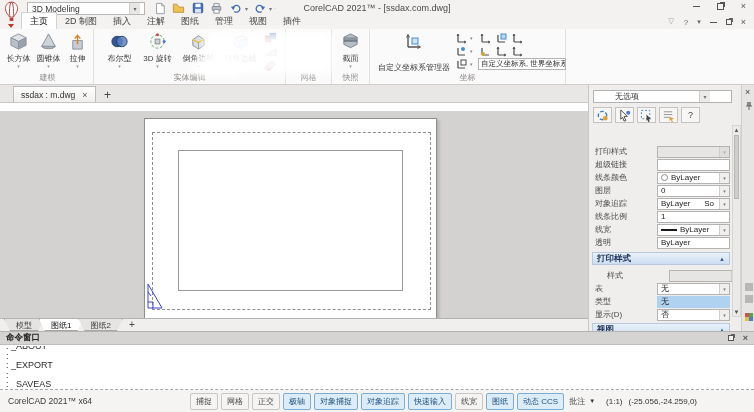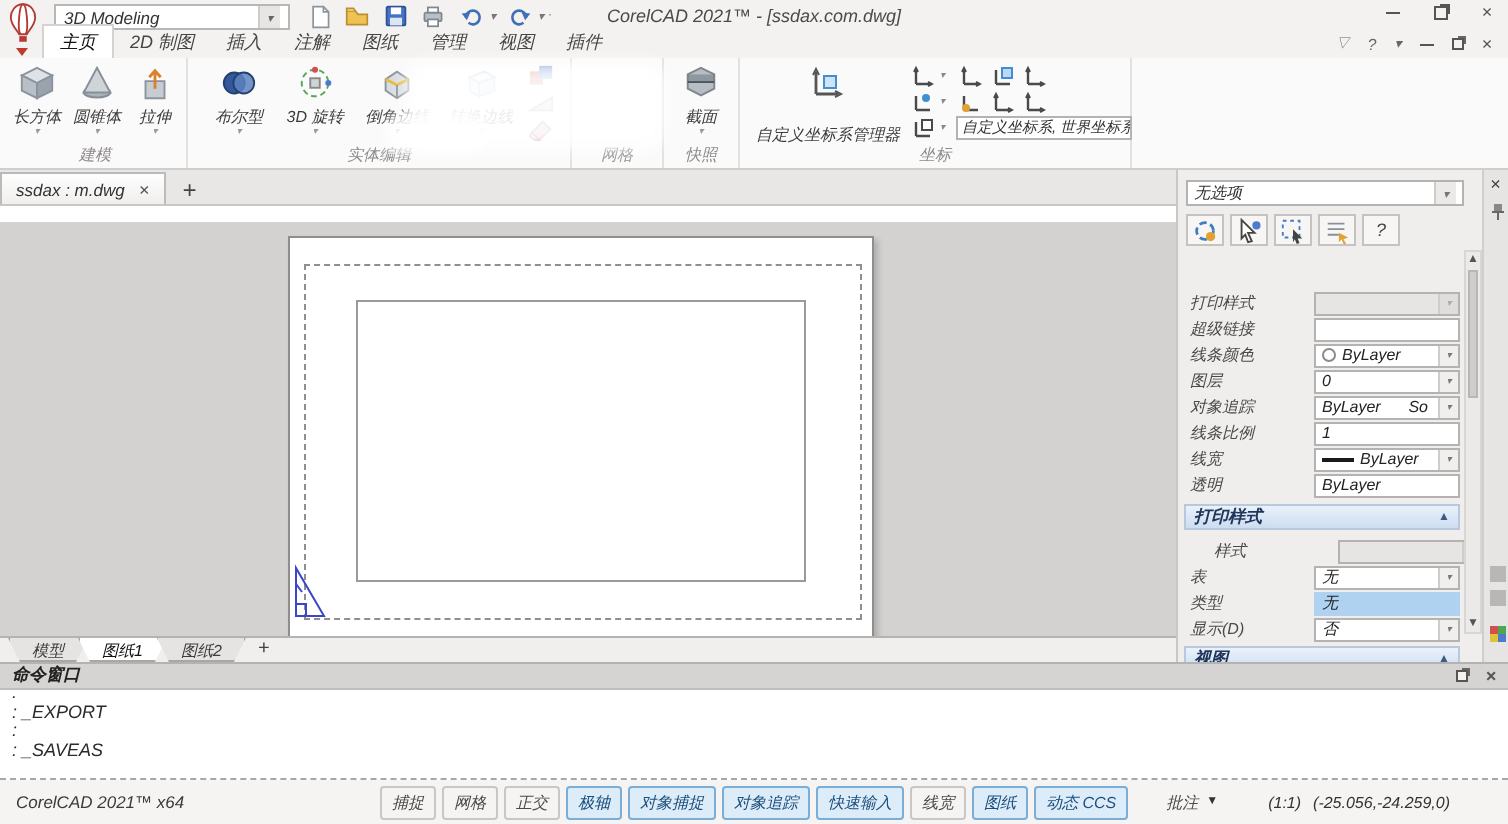--- a/index.html
+++ b/index.html
@@ -1,18 +1,18 @@
 <!DOCTYPE html>
 <html lang="zh"><head>
 <meta charset="utf-8">
 <style>
   * { margin:0; padding:0; box-sizing:border-box; }
   html,body { width:754px; height:412px; }
   body { font-family:"Liberation Sans", sans-serif; }
-  .app { position:relative; width:754px; height:412px; background:#f1efee; overflow:hidden; font-size:9px; color:#333;font-style:italic; }
+  .app { position:relative; width:754px; height:412px; background:#f1efee; overflow:hidden; font-size:9px; color:#333; }
 
   
   .titlebar { position:absolute; top:0; left:0; right:0; height:16px; background:#f4f2f1; }
   .logo { position:absolute; left:4px; top:1px; width:15px; height:21px; z-index:5; }
   .logo-mark { position:absolute; left:8px; top:24px; width:0; height:0; border-left:3px solid transparent; border-right:3px solid transparent; border-top:4px solid #c0392b; z-index:6; }
   .ws-combo { position:absolute; left:27px; top:2px; width:118px; height:13px; background:#fff; border:1px solid #b9b7b5; display:flex; align-items:center; padding:0 4px; font-size:8.5px; color:#333; }
   .ws-combo .carr { margin-left:auto; width:11px; height:11px; background:#e8e6e4; border-left:1px solid #cfcdcb; display:flex; align-items:center; justify-content:center; font-size:6px; color:#666; }
   .qat { position:absolute; left:152px; top:1px; display:flex; gap:4px; align-items:center; }
   .qat .qbtn { width:15px; height:14px; display:flex; align-items:center; justify-content:center; }
   .qat .qdrop { font-size:6px; color:#777; margin-left:-2px; }
@@ -43,36 +43,36 @@
   .blurpatch2 { position:absolute; left:193px; top:28px; width:50px; height:20px; background:rgba(255,255,255,.85); filter:blur(3px); border-radius:8px; z-index:3; }
   .coordgrid { position:absolute; left:84px; top:2px; }
   .cg-row { display:flex; align-items:center; gap:2px; height:13px; }
   .mini { width:14px; height:12px; display:flex; align-items:center; justify-content:center; }
   .minidrop { font-size:5px; color:#888; width:6px; }
   .cg-combo { width:88px; height:12px; background:#fff; border:1px solid #b5b3b1; display:flex; align-items:center; padding:0 2px; font-size:7.5px; color:#333; white-space:nowrap; overflow:hidden; }
   .mgrbtn { display:flex; flex-direction:column; align-items:center; position:absolute; left:6px; top:2px; width:76px; }
   .mgrbtn .lbl2 { font-size:8px; color:#3c3c3c; white-space:nowrap; margin-top:9px; }
 
   
-  .doctabs { position:absolute; top:85px; left:0; width:588px; height:18px; background:#e9e7e5; border-bottom:1px solid #c9c7c5; display:flex; align-items:flex-end; padding-left:0; }
+  .doctabs { position:absolute; top:85px; left:0; width:588px; height:18px; background:#e9e7e5; border-bottom:1px solid #c9c7c5; display:flex; align-items:flex-end; padding-left:13px; }
   .dtab { height:16px; display:flex; align-items:center; gap:7px; background:linear-gradient(#fefefe,#f1efed); border:1px solid #bdbbb9; border-bottom:none; padding:0 7px; font-size:8.5px; color:#333; }
   .dtab .tclose { font-size:9px; color:#555; }
   .dplus { width:18px; height:15px; display:flex; align-items:center; justify-content:center; font-size:12px; color:#444; margin-left:3px; }
 
   
   .canvas { position:absolute; top:103px; left:0; width:588px; height:215px; background:#fff; }
   .canvas-gray { position:absolute; top:8px; left:0; right:0; bottom:0; background:#d3d2d1; }
   .paper { position:absolute; left:144px; top:7px; width:293px; height:206px; background:#fff; border:1px solid #8e8e8e; box-shadow:2px 2px 3px rgba(0,0,0,.18); }
   .margin-rect { position:absolute; left:7px; top:13px; width:279px; height:178px; border:1px dashed #8f8f8f; }
   .viewport-rect { position:absolute; left:33px; top:31px; width:225px; height:141px; border:1px solid #9a9a9a; background:#fff; }
   .ucs { position:absolute; left:1px; top:163px; }
 
   
   .props { position:absolute; top:85px; left:588px; width:166px; height:246px; background:#f0eeec; border-left:1px solid #c9c7c5; overflow:hidden; font-size:8px; }
-  .props-combo { position:absolute; left:4px; top:5px; width:139px; height:13px; background:#fff; border:1px solid #b5b3b1; display:flex; align-items:center; padding:0 3px; color:#333; }
+  .props-combo { position:absolute; left:4px; top:5px; width:139px; height:13px; background:#fff; border:1px solid #b5b3b1; display:flex; align-items:center; padding:0 21px; color:#333; }
   .props-combo .carr { margin-left:auto; width:11px; height:11px; background:#eceae8; border-left:1px solid #cfcdcb; display:flex; align-items:center; justify-content:center; font-size:6px; color:#777; }
   .ptools { position:absolute; left:4px; top:22px; display:flex; gap:3px; }
   .ptool { width:19px; height:16px; border:1px solid #c5c3c1; background:#f7f6f5; display:flex; align-items:center; justify-content:center; font-size:9px; color:#444; }
   .psec { position:absolute; left:3px; width:138px; height:13px; background:linear-gradient(#eaf1fb,#cdddf1); border:1px solid #b9c9dd; color:#21375a; display:flex; align-items:center; padding:0 4px; font-size:8.5px; font-weight:bold; }
   .psec .tri { margin-left:auto; font-size:6px; color:#41597d; font-weight:normal; }
   .prow { position:absolute; left:6px; width:135px; height:13px; display:flex; align-items:center; }
   .plabel { width:62px; color:#4a4a4a; flex:none; }
   .pctl { position:relative; flex:1; height:12px; border:1px solid #b5b3b1; background:#fff; display:flex; align-items:center; padding:0 3px; color:#222; overflow:hidden; white-space:nowrap; }
   .pctl.disabled { background:#e7e5e3; }
   .pctl.noborder { border-color:transparent; background:transparent; }
@@ -104,21 +104,21 @@
   .cmdhdr-icons { margin-left:auto; display:flex; gap:9px; align-items:center; }
   .cmdbody { position:absolute; top:14px; bottom:1px; left:0; right:0; overflow:hidden; padding:0 6px; font-size:9px; color:#2b2b2b; line-height:9.5px; }
   .cmdline:first-child { margin-top:-4px; }
 
   
   .statusbar { position:absolute; top:390px; left:0; right:0; height:22px; background:#f6f4f3; display:flex; align-items:center; padding:0 8px; font-size:8.5px; color:#3a3a3a; }
   .sb-app { width:182px; flex:none; }
   .sb-toggles { display:flex; gap:3px; align-items:center; }
   .sbt { padding:2px 5px; border:1px solid #c9c7c5; border-radius:2px; background:#f6f4f3; color:#4a4a4a; font-size:8px; white-space:nowrap; }
   .sbt.active { background:#ddecf9; border-color:#7aaed6; color:#1c4f7d; }
-  .sb-anno { display:flex; align-items:center; gap:4px; padding:2px 19px; font-size:8px; color:#4a4a4a; }
+  .sb-anno { display:flex; align-items:center; gap:4px; padding:2px 5px; font-size:8px; color:#4a4a4a; }
   .sb-anno .aarr { font-size:6px; color:#333; }
   .sb-zoom { margin-left:6px; font-size:8px; color:#333; }
   .sb-coords { margin-left:6px; font-size:8px; color:#333; }
 </style>
 </head>
 <body>
 
 <div class="app">
 
   <div class="titlebar">
@@ -587,20 +587,21 @@
 
   <div class="cmdwin">
     <div class="cmdhdr">
       <span>命令窗口</span>
       <span class="cmdhdr-icons">
         <span class="g-restore sm2"></span>
         <span class="g-close">×</span>
       </span>
     </div>
     <div class="cmdbody">
+      <div class="cmdline">: _ABOUT</div>
       <div class="cmdline">:</div>
       <div class="cmdline">: _EXPORT</div>
       <div class="cmdline">:</div>
       <div class="cmdline">: _SAVEAS</div>
 
     </div>
   </div>
 
   <div class="statusbar">
     <span class="sb-app">CorelCAD 2021™ x64</span>

